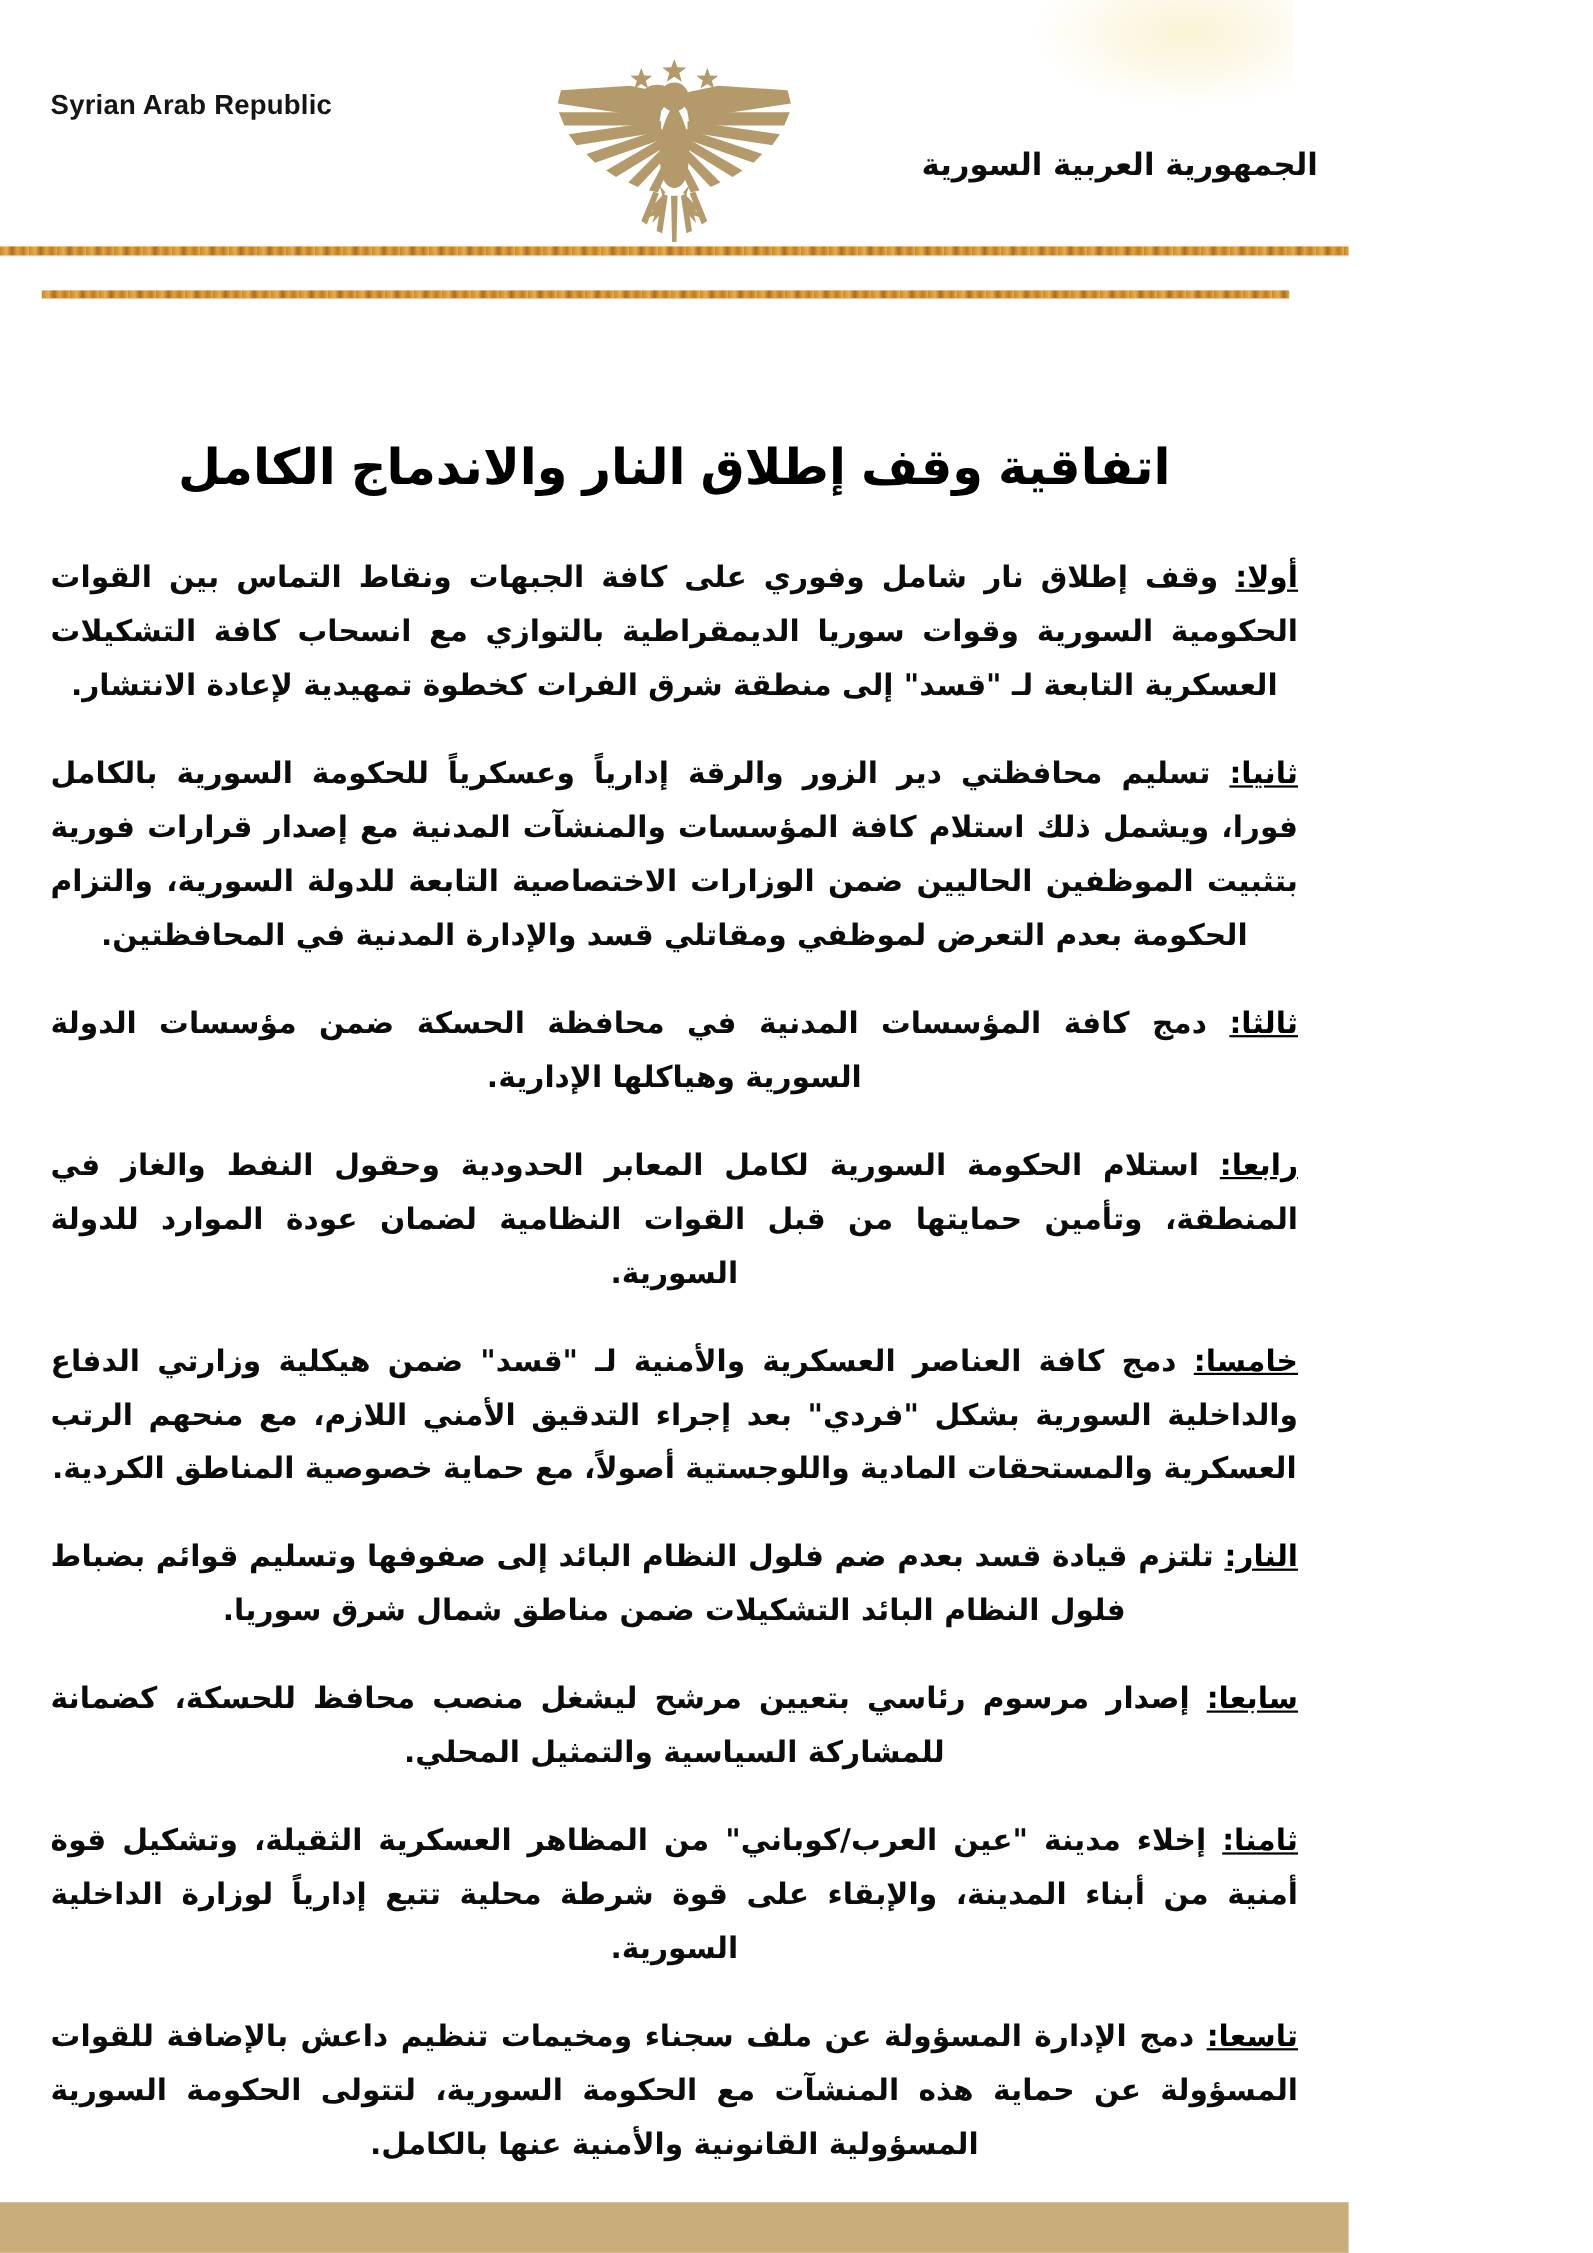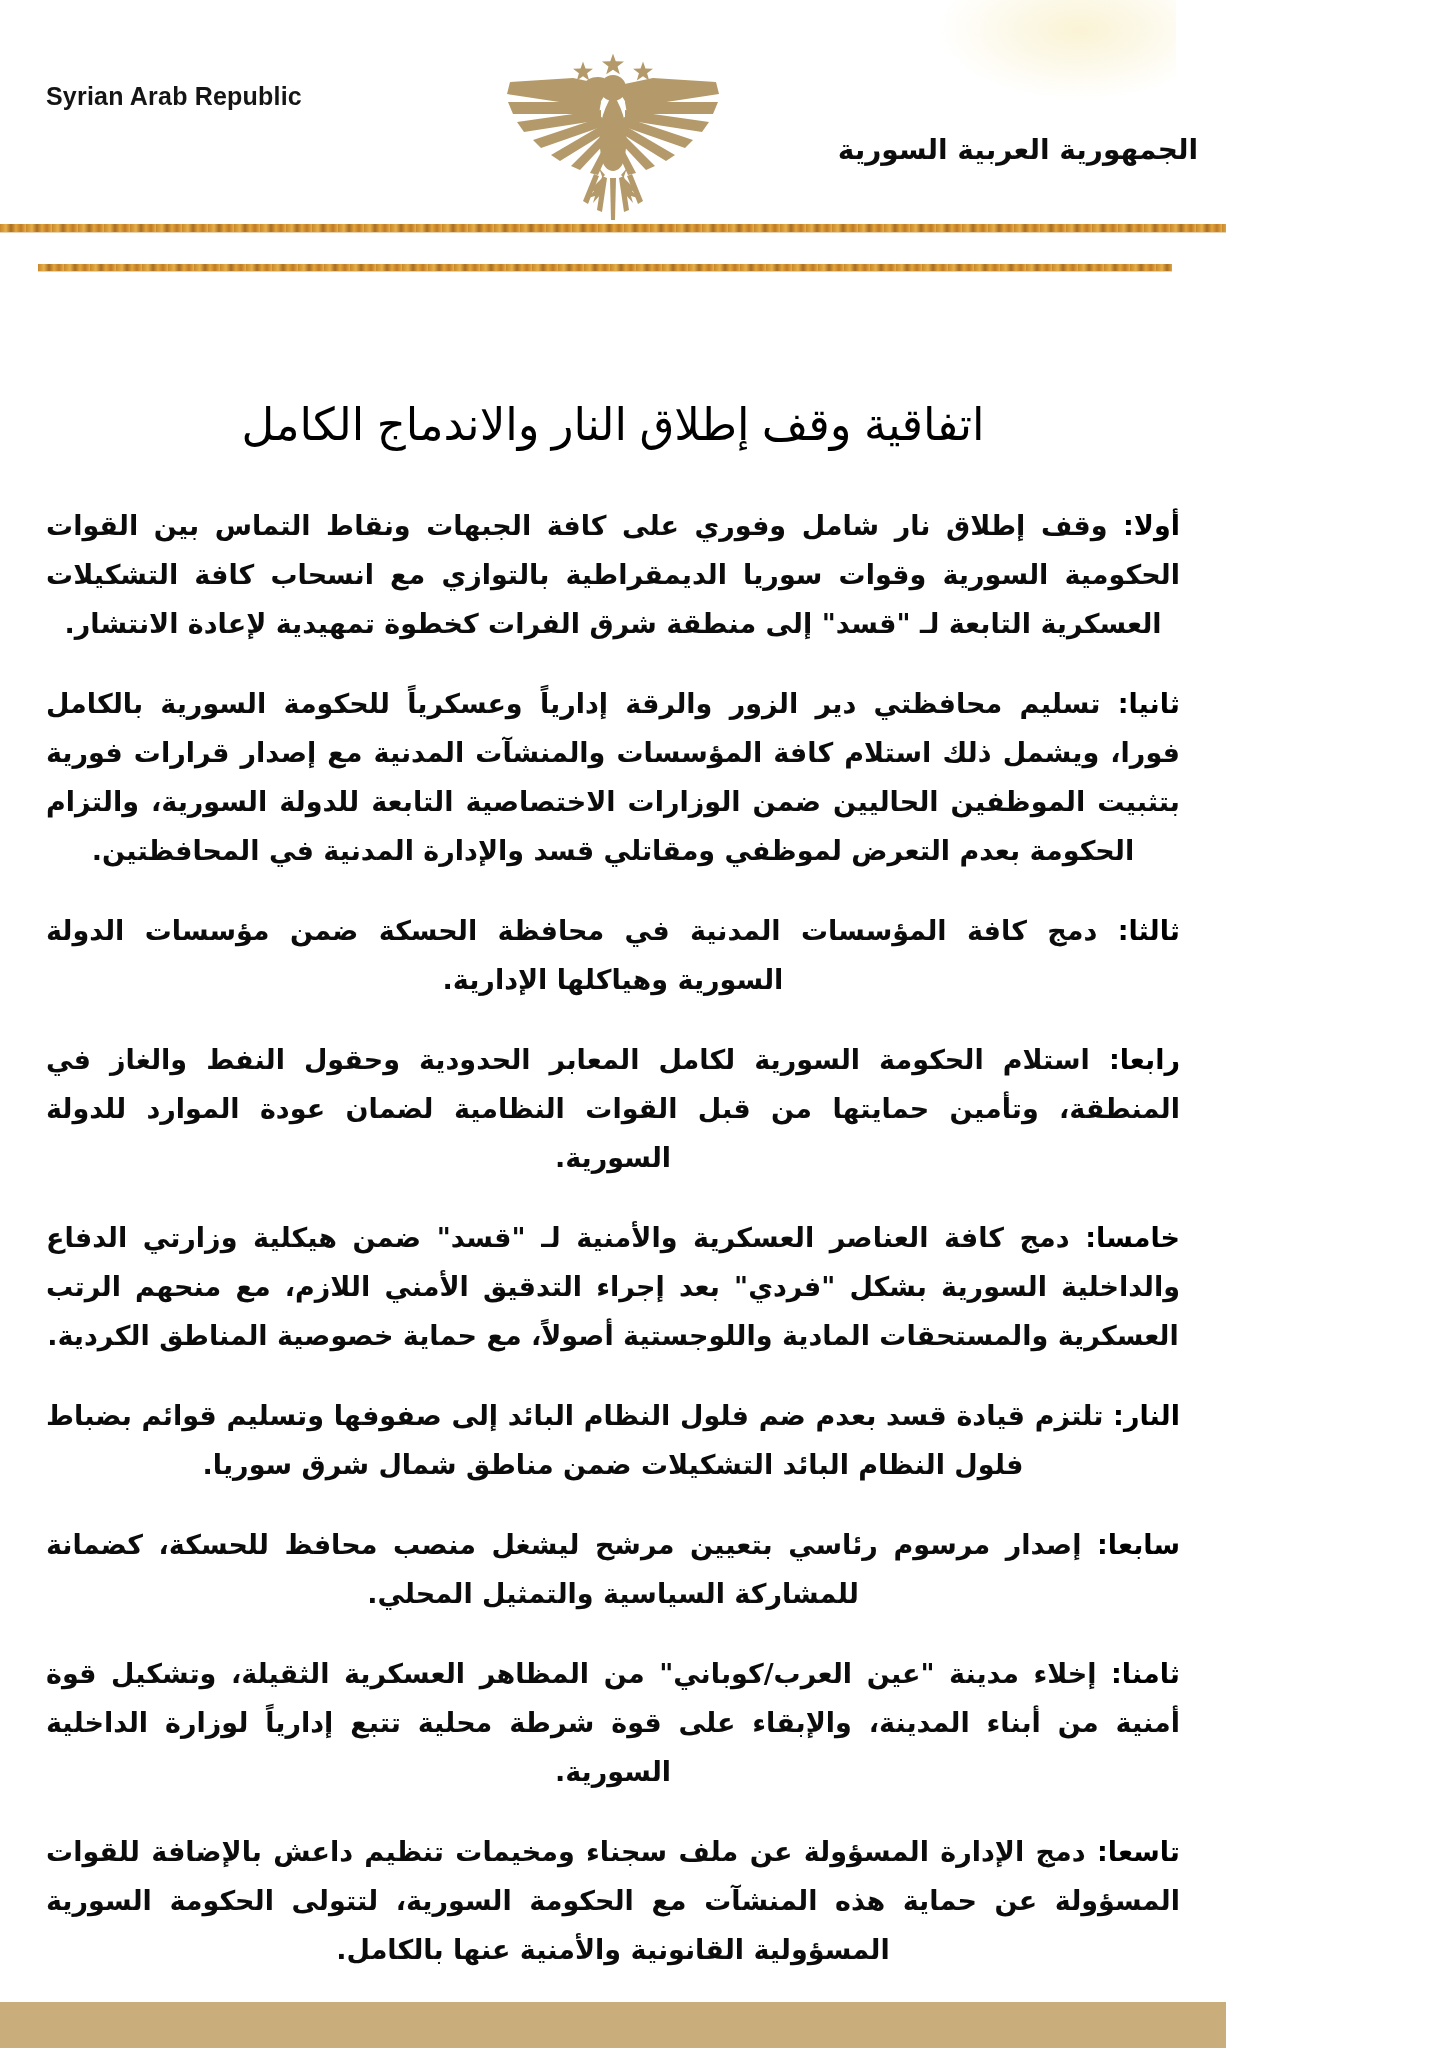--- a/index.html
+++ b/index.html
@@ -22,25 +22,25 @@
       #c9892c 0px,#e7af49 6px,#a96d22 11px,#e2a53c 16px,#c07a26 21px,#e7af49 26px);
     box-shadow:0 1px 0 rgba(190,130,40,.35);}
   .rule1{top:224px;left:0;right:0;height:8px;}
   .rule2{top:264px;left:38px;right:54px;height:7px;}
 
   
   .footer-bar{position:absolute;left:0;right:0;bottom:0;height:46px;background:#c9ad7b;}
 
   
   .doc{position:absolute;top:398px;left:46px;right:46px;direction:rtl;color:#0c0c0c;}
-  .doc-title{font-size:45px;font-weight:400;text-align:center;margin:0 0 50px 0;
+  .doc-title{font-size:45px;font-weight:700;text-align:center;margin:0 0 50px 0;
     word-spacing:-2px;color:#000;}
   .clause{font-size:27px;font-weight:700;line-height:49px;margin:0 0 31px 0;
     text-align:justify;text-align-last:center;}
-  .clause .lead{font-weight:700;color:#000;}
+  .clause .lead{font-weight:700;color:#000;text-decoration:underline;}
 </style>
 </head>
 <body>
 
 <div class="page">
 
   <div class="smudge"></div>
 
   <div class="hdr-left">Syrian Arab Republic</div>
   <div class="hdr-right" dir="rtl">الجمهورية العربية السورية</div>

